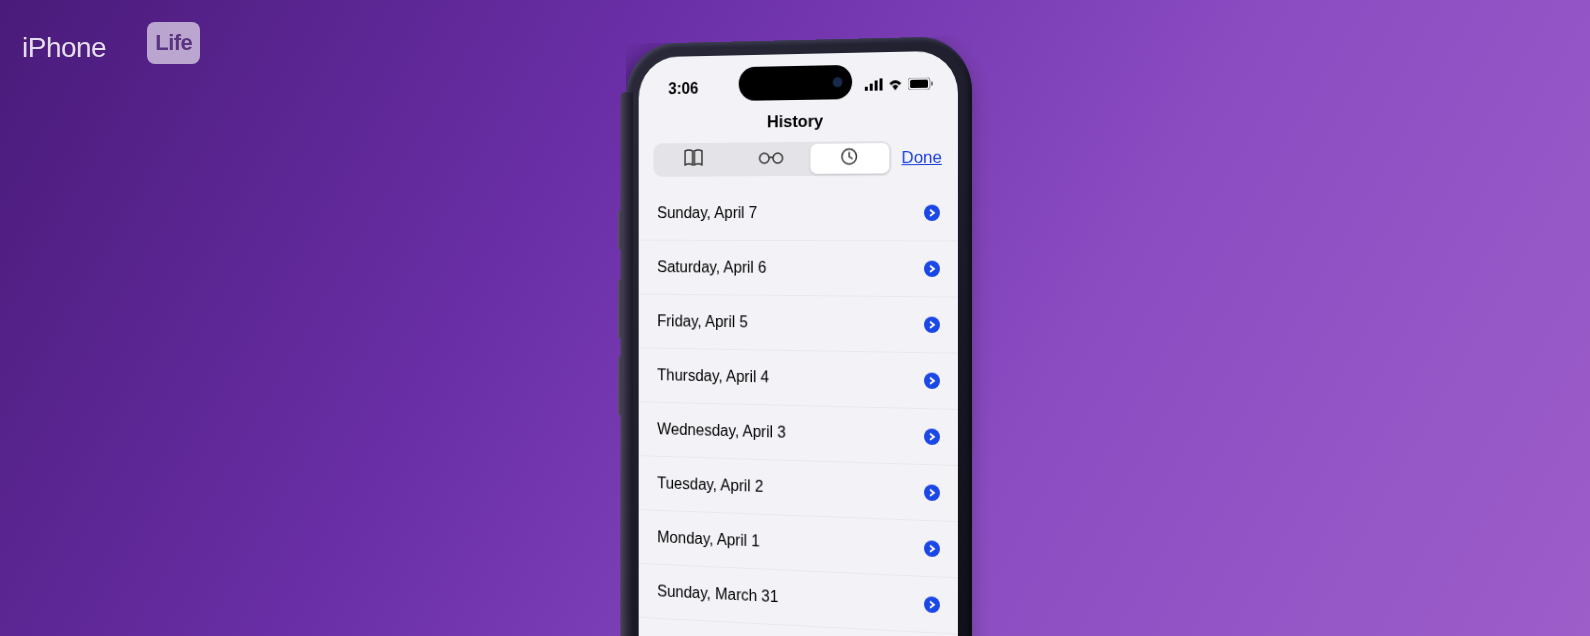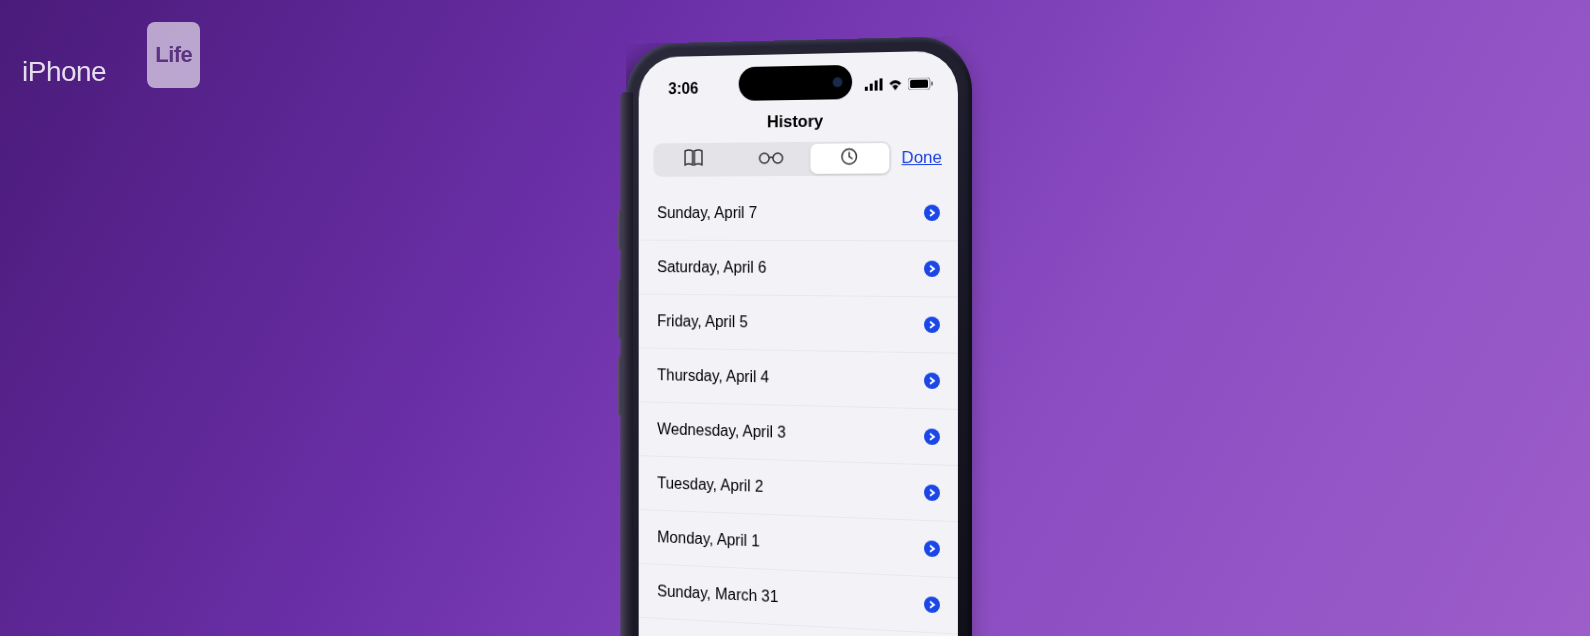--- a/index.html
+++ b/index.html
@@ -22,21 +22,21 @@
       color: rgba(255,255,255,0.85);
       font-size: 28px;
       font-weight: 400;
       letter-spacing: -0.5px;
       gap: 39px;
     }
     .logo-badge {
       background: rgba(255,255,255,0.6);
       color: rgba(80,40,120,0.9);
       border-radius: 8px;
-      padding: 20px 8px;
+      padding: 8px 8px;
       margin-left: 2px;
       font-weight: 600;
       font-size: 22px;
     }
 
     
     .stage {
       position: absolute;
       left: 50%;
       top: 0;

